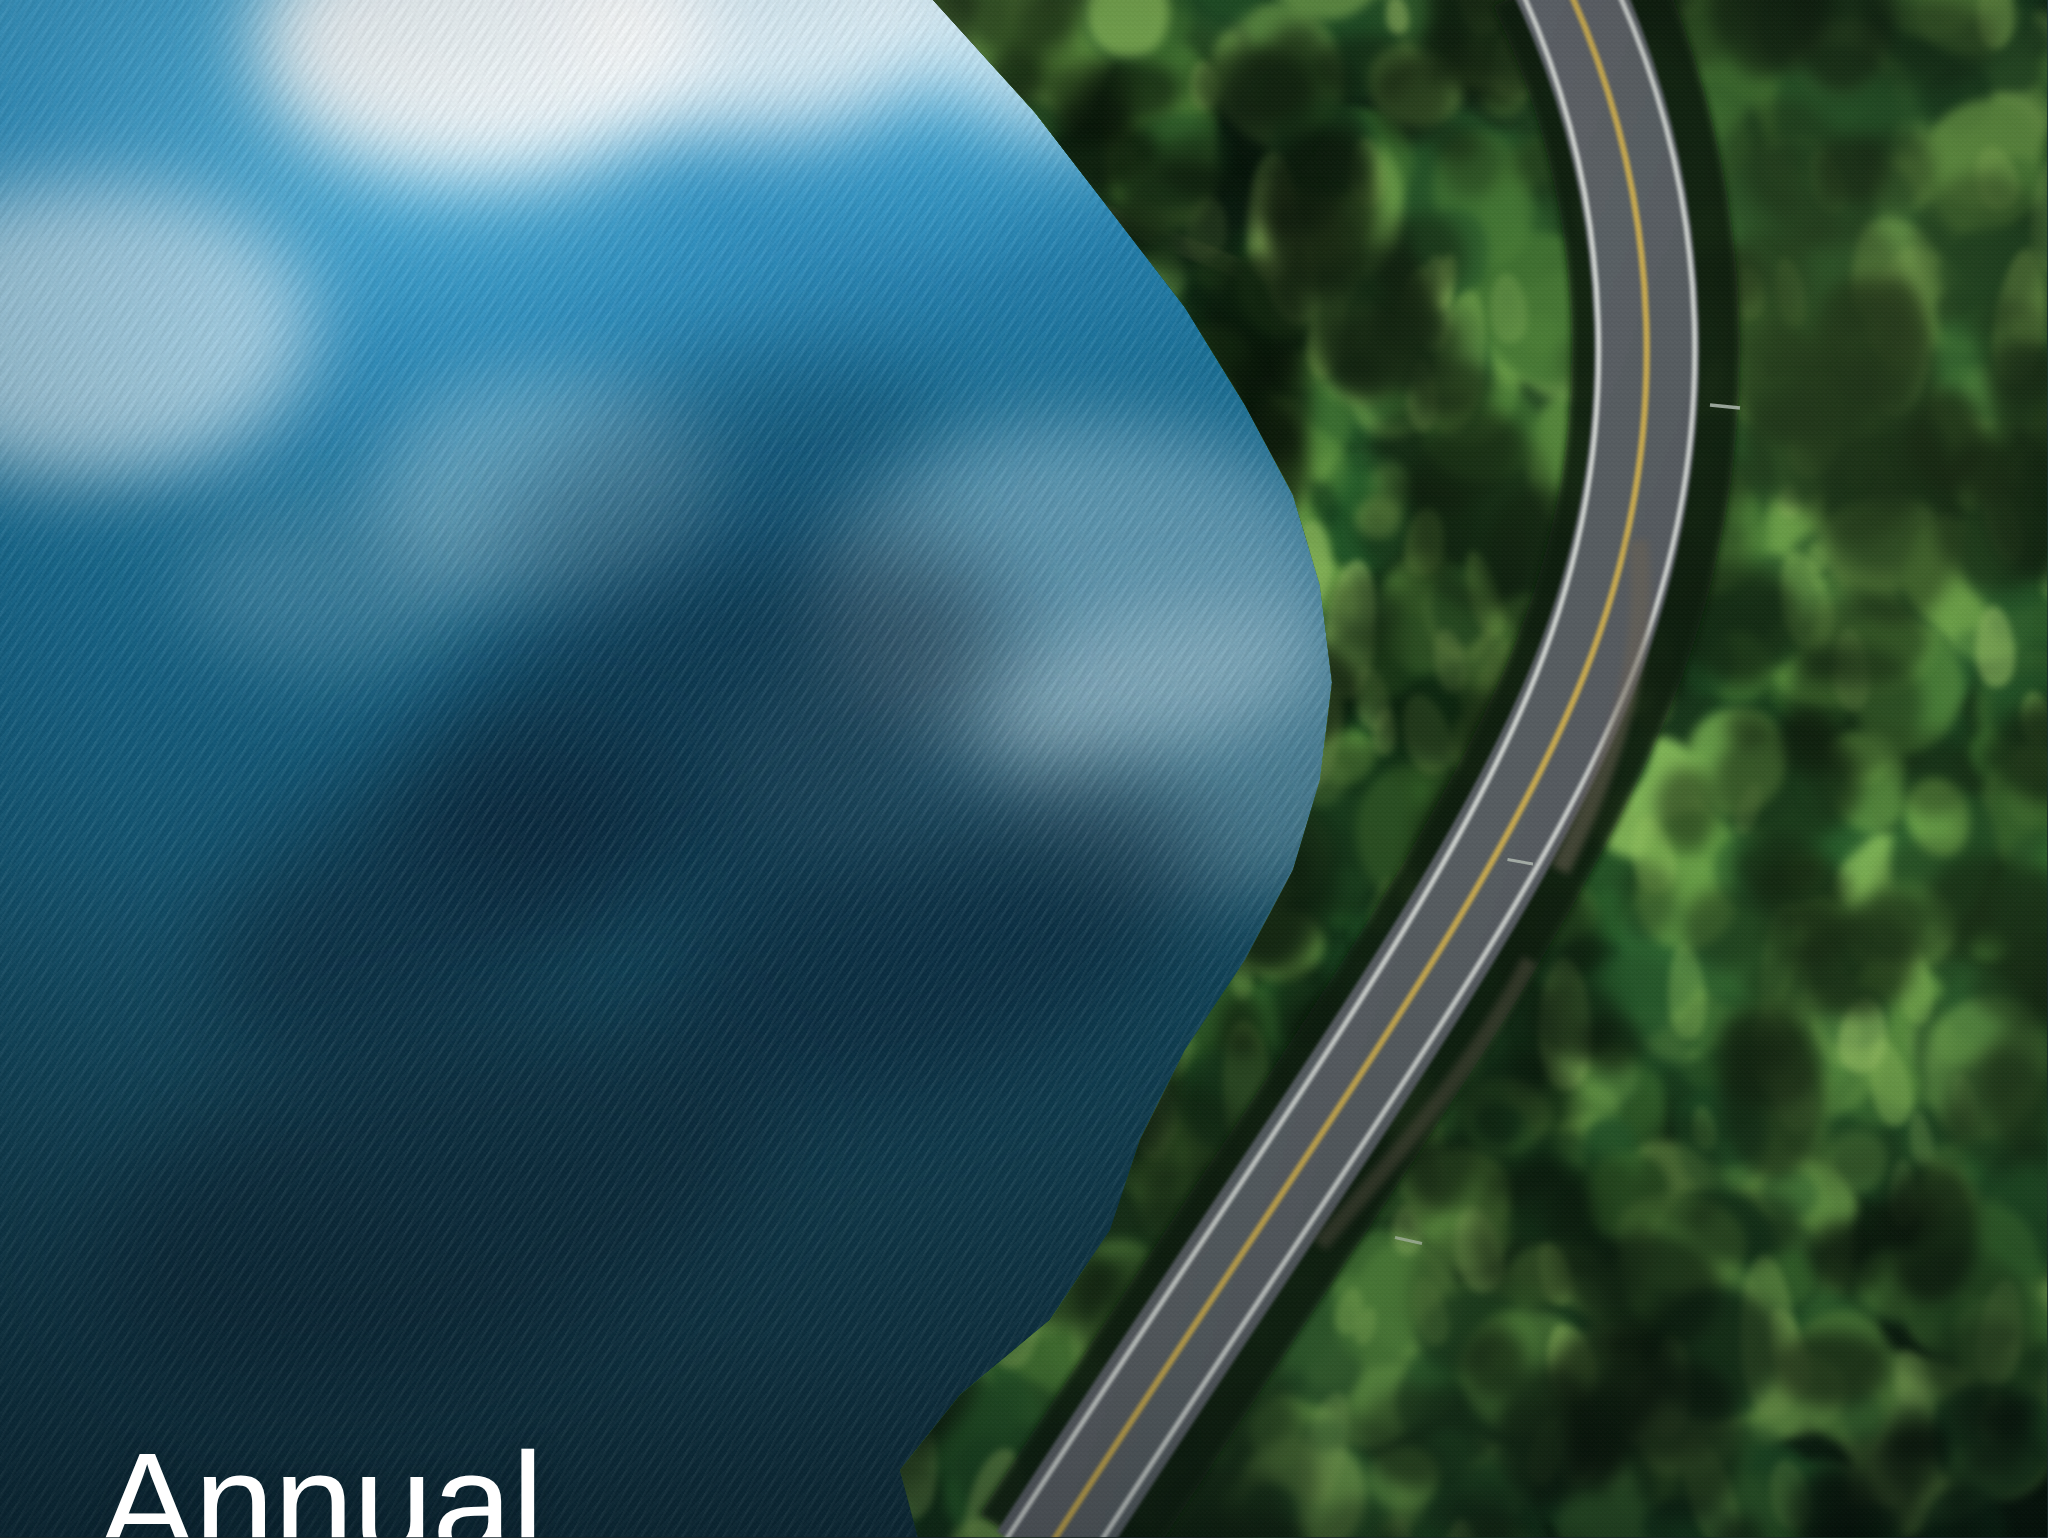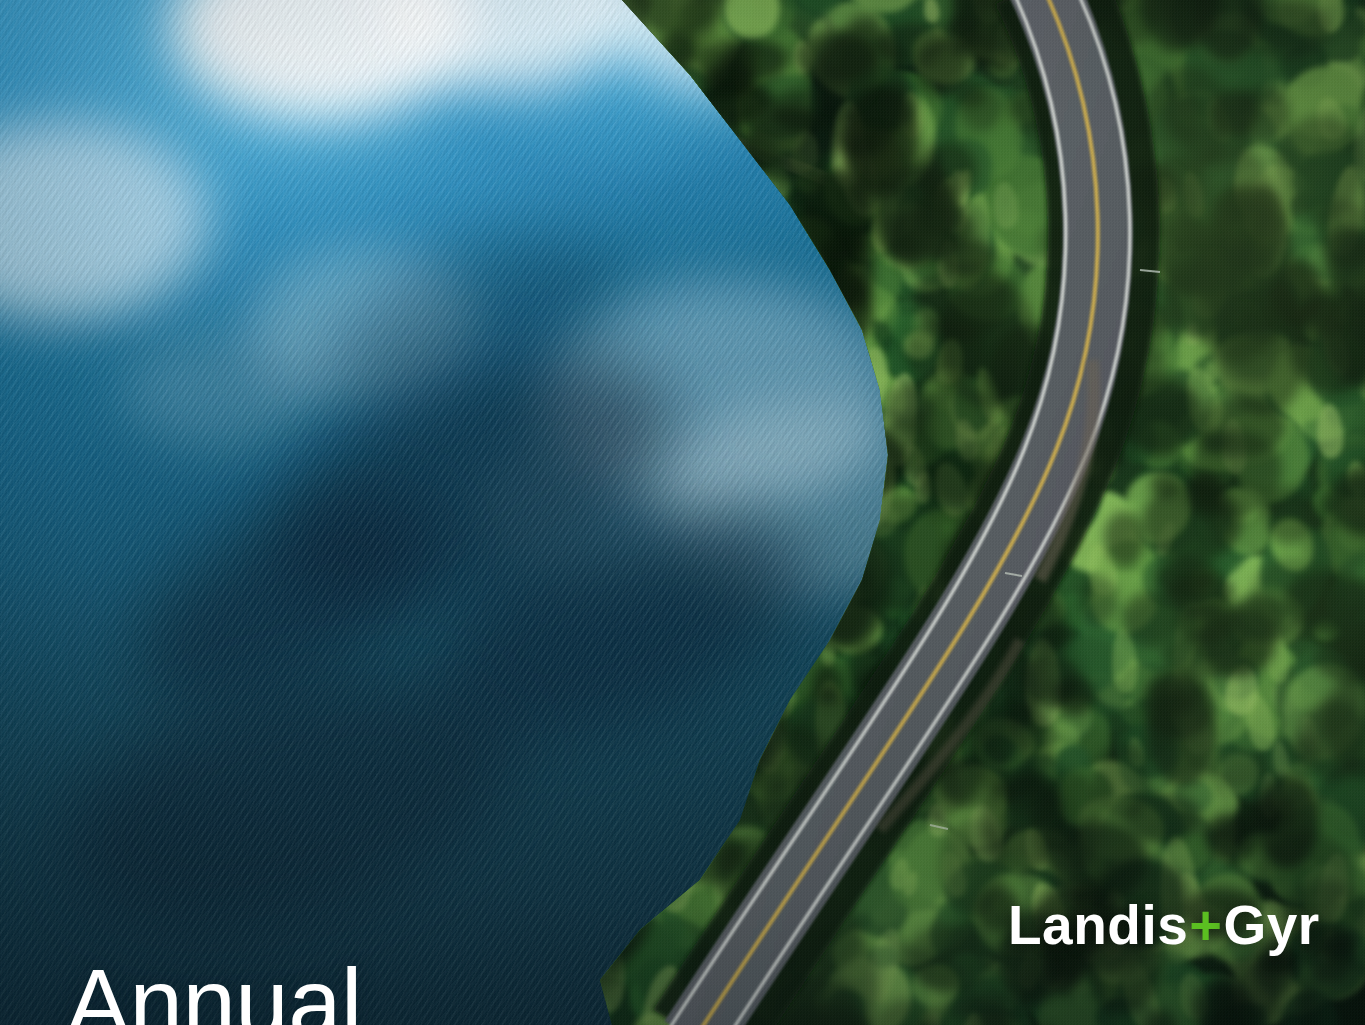--- a/index.html
+++ b/index.html
@@ -1616,19 +1616,14 @@
 
     <div class="grain"></div>
     <div class="vignette"></div>
   </div>
 
   <div class="cover-title">
     <span class="tline">Annual</span>
     
   </div>
 
-  <div class="logo">
-    <span>Landis</span>
-    <span class="lg-plus" id="logo-plus" style="color: rgb(91, 191, 33);">+</span>
-    <span>Gyr</span>
-  </div>
 
 </div>
 
 </body></html>

